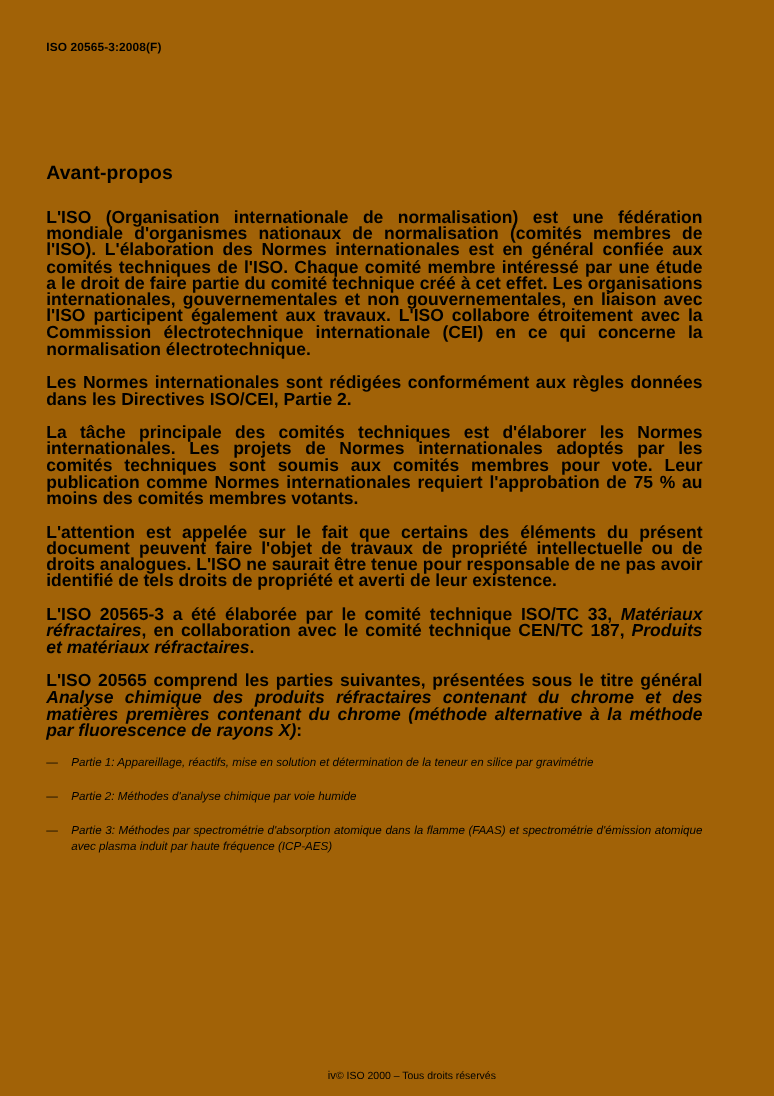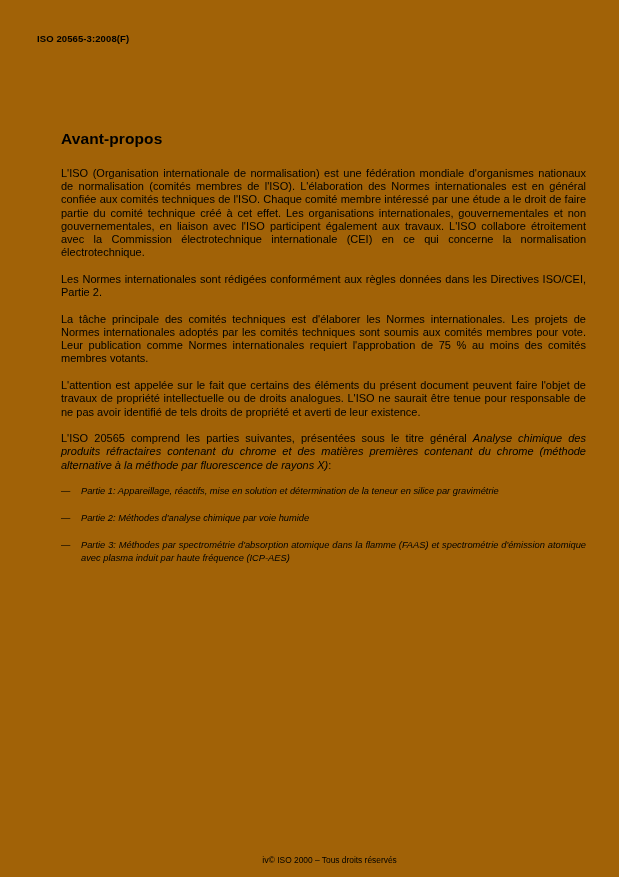--- a/index.html
+++ b/index.html
@@ -23,33 +23,33 @@
     top: 33px;
     font-size: 9.5px;
     font-weight: bold;
     letter-spacing: 0.1px;
   }
   .content {
     position: absolute;
     left: 37px;
     top: 130px;
     width: 525px;
-    margin-left: 24px;
   }
   .section-title {
     font-size: 15.5px;
     font-weight: bold;
     letter-spacing: 0.1px;
     margin: 0 0 19px 0;
   }
   .para {
-    font-size: 11px;
+    font-size: 14px;
     line-height: 13.2px;
     text-align: justify;
     margin: 0 0 13.5px 0;
+    font-weight: bold;
   }
   .para i {
     font-style: italic;
   }
   .list {
     margin: 0;
     padding: 0;
     list-style: none;
   }
   .list-item {
@@ -97,20 +97,21 @@
     <h1 class="section-title">Avant-propos</h1>
 
     <p class="para">L'ISO (Organisation internationale de normalisation) est une fédération mondiale d'organismes nationaux de normalisation (comités membres de l'ISO). L'élaboration des Normes internationales est en général confiée aux comités techniques de l'ISO. Chaque comité membre intéressé par une étude a le droit de faire partie du comité technique créé à cet effet. Les organisations internationales, gouvernementales et non gouvernementales, en liaison avec l'ISO participent également aux travaux. L'ISO collabore étroitement avec la Commission électrotechnique internationale (CEI) en ce qui concerne la normalisation électrotechnique.</p>
 
     <p class="para">Les Normes internationales sont rédigées conformément aux règles données dans les Directives ISO/CEI, Partie 2.</p>
 
     <p class="para">La tâche principale des comités techniques est d'élaborer les Normes internationales. Les projets de Normes internationales adoptés par les comités techniques sont soumis aux comités membres pour vote. Leur publication comme Normes internationales requiert l'approbation de 75 % au moins des comités membres votants.</p>
 
     <p class="para">L'attention est appelée sur le fait que certains des éléments du présent document peuvent faire l'objet de travaux de propriété intellectuelle ou de droits analogues. L'ISO ne saurait être tenue pour responsable de ne pas avoir identifié de tels droits de propriété et averti de leur existence.</p>
 
+    <p class="para"><span>L'ISO 20565-3 a été élaborée par le comité technique ISO/TC 33, </span><i>Matériaux réfractaires</i><span>, en collaboration avec le comité technique CEN/TC 187, </span><i>Produits et matériaux réfractaires</i><span>.</span></p>
 
     <p class="para"><span>L'ISO 20565 comprend les parties suivantes, présentées sous le titre général </span><i>Analyse chimique des produits réfractaires contenant du chrome et des matières premières contenant du chrome (méthode alternative à la méthode par fluorescence de rayons X)</i><span>:</span></p>
 
     <ul class="list">
       <li class="list-item">
         <span class="dash">—</span><span>Partie 1: Appareillage, réactifs, mise en solution et détermination de la teneur en silice par gravimétrie</span>
       </li>
       <li class="list-item">
         <span class="dash">—</span><span>Partie 2: Méthodes d'analyse chimique par voie humide</span>
       </li>

